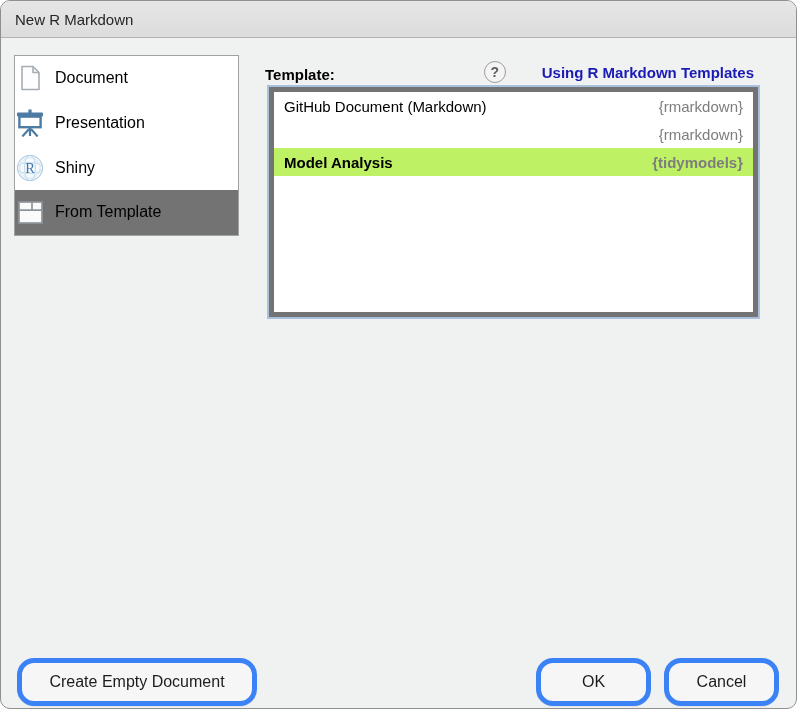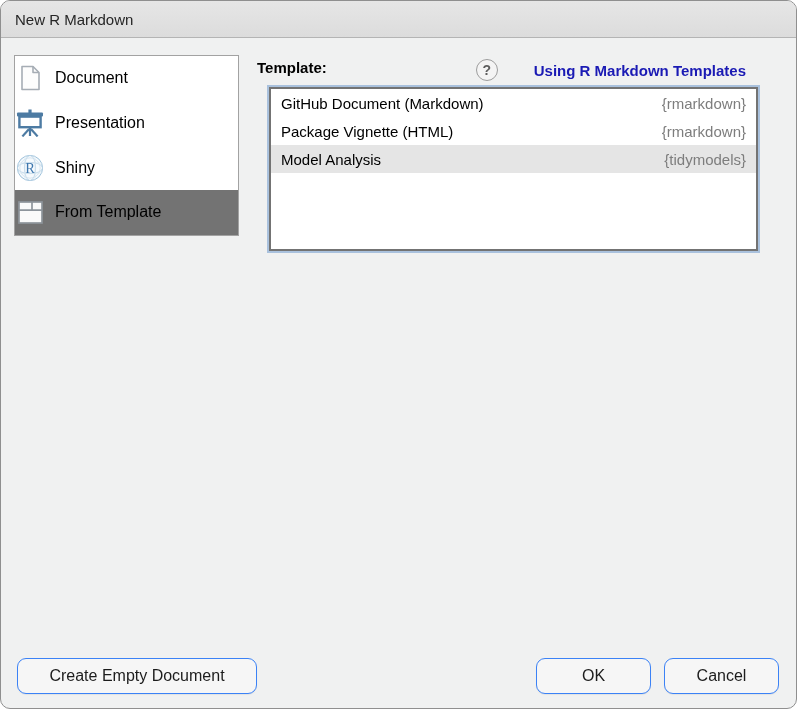--- a/index.html
+++ b/index.html
@@ -53,24 +53,24 @@
     justify-content: center;
     margin-right: 10px;
   }
   .sidebar-item .label {
     font-size: 16px;
     color: #000000;
   }
   
   .template-header {
     position: absolute;
-    left: 256px; top: 58px;
+    left: 264px; top: 58px;
     width: 489px; height: 24px;
     display: flex;
-    align-items: flex-start;
+    align-items: flex-end;
   }
   .template-label {
     font-size: 15px;
     font-weight: bold;
     color: #000000;
   }
   .header-right {
     margin-left: auto;
     display: flex;
     align-items: center;
@@ -93,49 +93,49 @@
     font-size: 15px;
     font-weight: 600;
     color: #1a1ab4;
     text-decoration: none;
     cursor: pointer;
     padding-left: 29px;
   }
   .template-list {
     position: absolute;
     left: 268px; top: 86px;
-    width: 489px; height: 164px;
+    width: 489px; height: 230px;
     background: #ffffff;
-    border: 2px solid #737373;
+    border: 5px solid #737373;
     box-shadow: 0 0 0 2px #a9c1dd;
   }
   .template-row {
     height: 28px;
     display: flex;
     align-items: center;
     padding: 0 10px;
     cursor: default;
   }
-  .template-row.selected { background: #e5e5e5; }
+  .template-row.selected { background: #bef264; font-weight: bold; }
   .template-row .tname {
     font-size: 15px;
     color: #000000;
   }
   .template-row .tpkg {
     margin-left: auto;
     font-size: 15px;
     color: #7d7d7d;
   }
   
   .btn {
     position: absolute;
-    height: 36px;
+    height: 48px;
     background: #f6f6f6;
-    border: 1px solid #3b82f6;
-    border-radius: 9px;
+    border: 5px solid #3b82f6;
+    border-radius: 17px;
     font-family: "Liberation Sans", "DejaVu Sans", sans-serif;
     font-size: 16px;
     font-weight: 500;
     color: #1c1c1c;
     display: flex;
     align-items: center;
     justify-content: center;
     cursor: pointer;
     box-shadow: 0 1px 1px rgba(0,0,0,0.06);
   }
@@ -213,21 +213,20 @@
       <a class="help-link">Using R Markdown Templates</a>
     </span>
   </div>
 
   <div class="template-list">
     <div class="template-row">
       <span class="tname">GitHub Document (Markdown)</span>
       <span class="tpkg">{rmarkdown}</span>
     </div>
     <div class="template-row">
-      <span class="tname">Package Vignette (HTML)</span>
       <span class="tpkg">{rmarkdown}</span>
     </div>
     <div class="template-row selected">
       <span class="tname">Model Analysis</span>
       <span class="tpkg">{tidymodels}</span>
     </div>
   </div>
 
   <button class="btn btn-create">Create Empty Document</button>
   <button class="btn btn-ok">OK</button>

